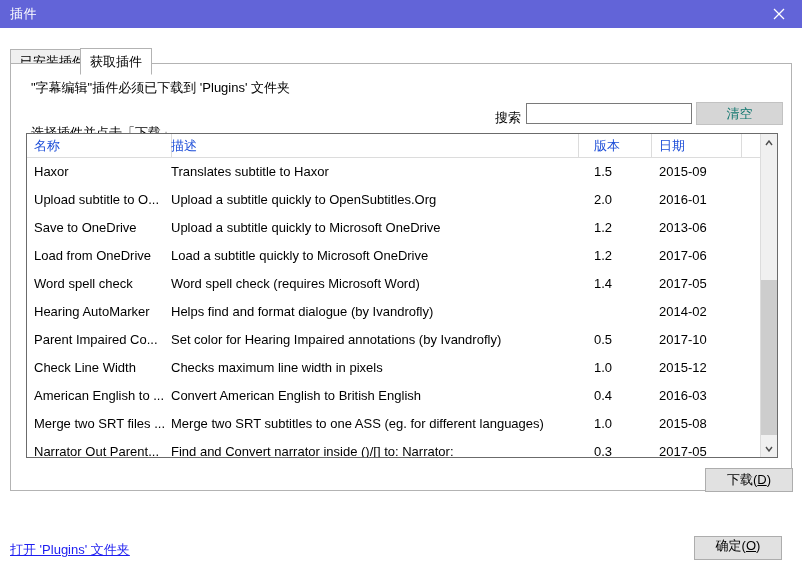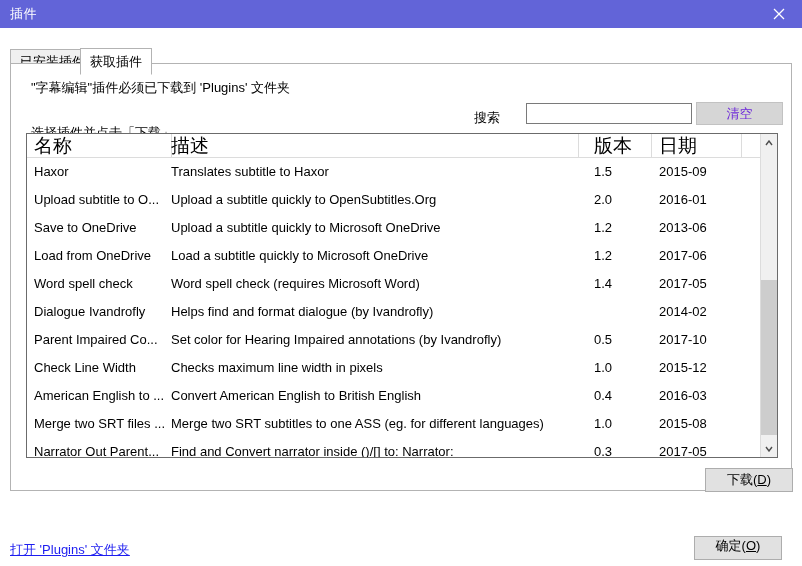--- a/index.html
+++ b/index.html
@@ -105,21 +105,21 @@
     position: absolute;
     left: 20px;
     top: 44px;
     font-size: 13px;
     white-space: nowrap;
     margin-top: 16px;
   }
 
   .search-label {
     position: absolute;
-    left: 463px;
+    left: 484px;
     top: 45px;
     font-size: 13px;
     text-align: right;
   }
   .search-input {
     position: absolute;
     left: 515px;
     top: 39px;
     width: 166px;
     height: 21px;
@@ -133,21 +133,21 @@
   }
   .clear-button {
     position: absolute;
     left: 685px;
     top: 38px;
     width: 87px;
     height: 23px;
     box-sizing: border-box;
     border: 1px solid #c2c2c2;
     background: #d6d6d6;
-    color: #6d28d9;
+    color: #0f766e;
     font-size: 13px;
     display: flex;
     align-items: center;
     justify-content: center;
     font-family: Liberation Mono, monospace;
   }
 
   
   .listview {
     position: absolute;
@@ -164,22 +164,22 @@
     position: relative;
     height: 23px;
     background: #ffffff;
     border-bottom: 1px solid #dcdcdc;
   }
   .lv-header .hcell {
     position: absolute;
     top: 0;
     height: 23px;
     line-height: 23px;
-    font-size: 19px;
-    color: #000000;
+    font-size: 13px;
+    color: #1d4ed8;
     padding-left: 7px;
     box-sizing: border-box;
     border-right: 1px solid #dcdcdc;
     overflow: hidden;
     white-space: nowrap;
   }
   .lv-body {
     position: absolute;
     left: 0;
     top: 24px;
@@ -358,21 +358,21 @@
           <div class="cell col-ver">1.2</div>
           <div class="cell col-date">2017-06</div>
         </div>
         <div class="lv-row">
           <div class="cell col-name">Word spell check</div>
           <div class="cell col-desc">Word spell check (requires Microsoft Word)</div>
           <div class="cell col-ver">1.4</div>
           <div class="cell col-date">2017-05</div>
         </div>
         <div class="lv-row">
-          <div class="cell col-name">Dialogue Ivandrofly</div>
+          <div class="cell col-name">Hearing AutoMarker</div>
           <div class="cell col-desc">Helps find and format dialogue (by Ivandrofly)</div>
           <div class="cell col-date">2014-02</div>
         </div>
         <div class="lv-row">
           <div class="cell col-name">Parent Impaired Co...</div>
           <div class="cell col-desc">Set color for Hearing Impaired annotations (by Ivandrofly)</div>
           <div class="cell col-ver">0.5</div>
           <div class="cell col-date">2017-10</div>
         </div>
         <div class="lv-row">

